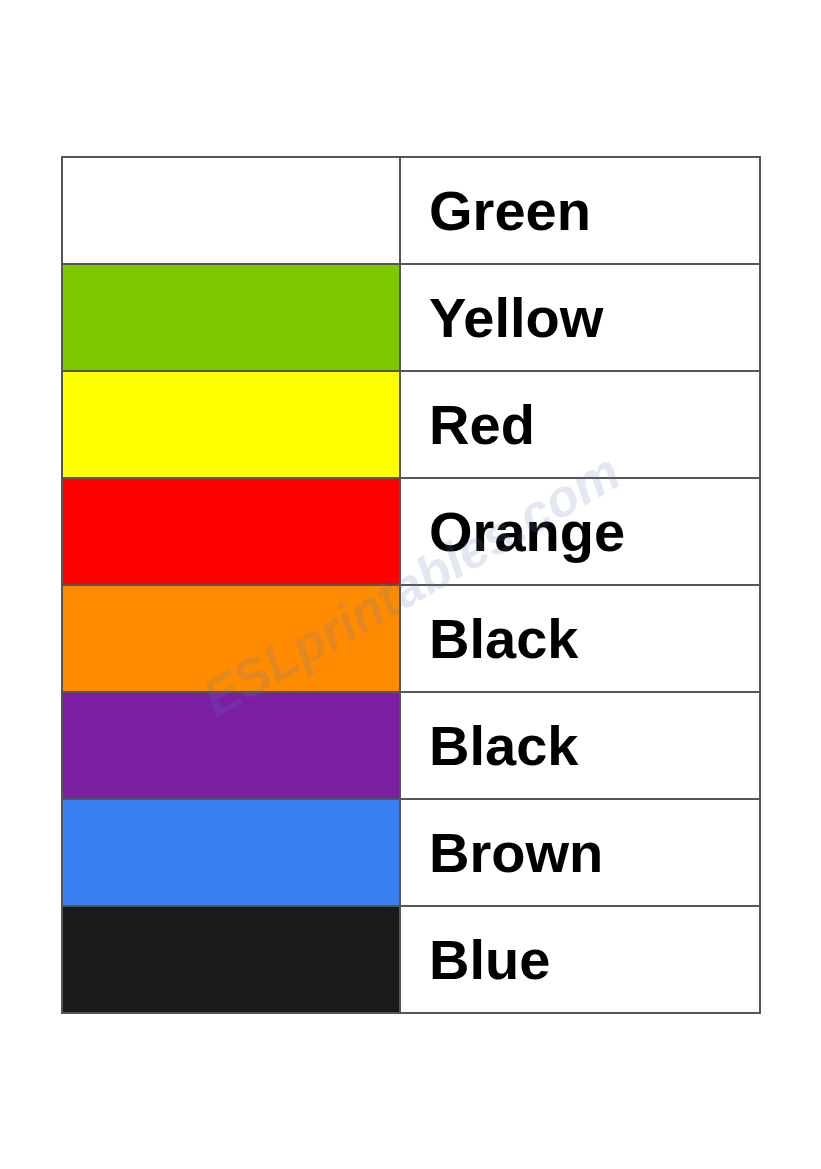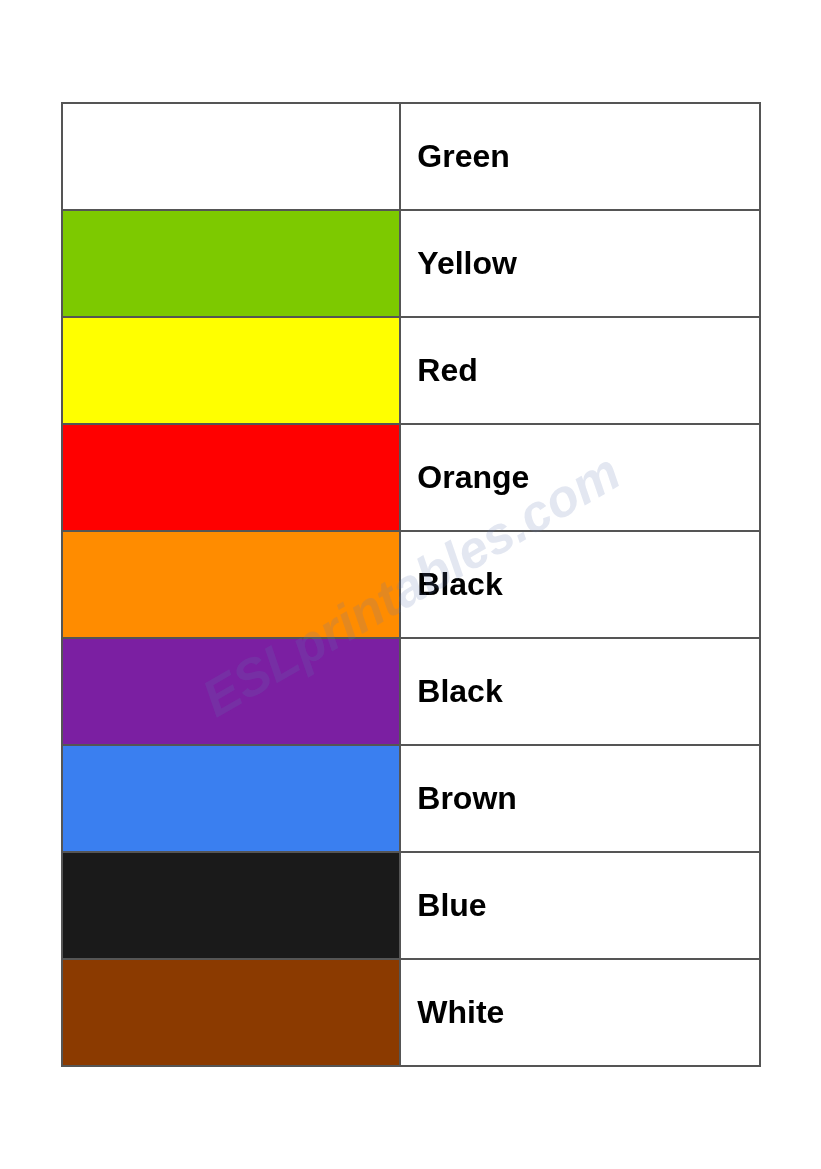--- a/index.html
+++ b/index.html
@@ -39,22 +39,22 @@
     }
 
     .color-cell {
       width: 340px;
       height: 107px;
     }
 
     .label-cell {
       width: 360px;
       height: 107px;
-      padding-left: 16px;
-      font-size: 32px;
+      padding-left: 28px;
+      font-size: 56px;
       font-weight: bold;
       color: #000000;
       vertical-align: middle;
     }
 
     .watermark {
       position: absolute;
       top: 50%;
       left: 50%;
       transform: translate(-50%, -50%) rotate(-30deg);
@@ -105,20 +105,16 @@
             <td class="label-cell">Black</td>
           </tr>
           <tr>
             <td class="color-cell" style="background-color: rgb(58, 127, 240);"></td>
             <td class="label-cell">Brown</td>
           </tr>
           <tr>
             <td class="color-cell" style="background-color: rgb(26, 26, 26);"></td>
             <td class="label-cell">Blue</td>
           </tr>
-          <tr>
-            <td class="color-cell" style="background-color: rgb(139, 58, 0);"></td>
-            <td class="label-cell">White</td>
-          </tr>
         </tbody>
     </table>
   </div>
 </div>
 
 </body></html>

